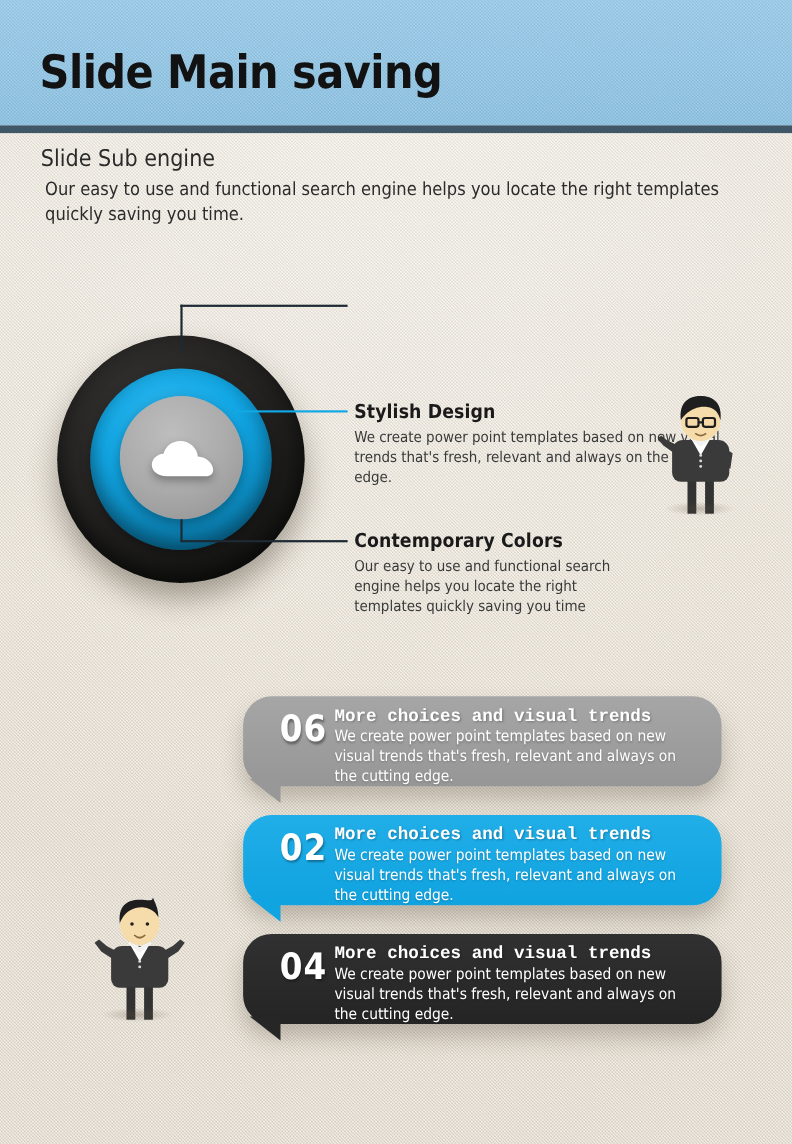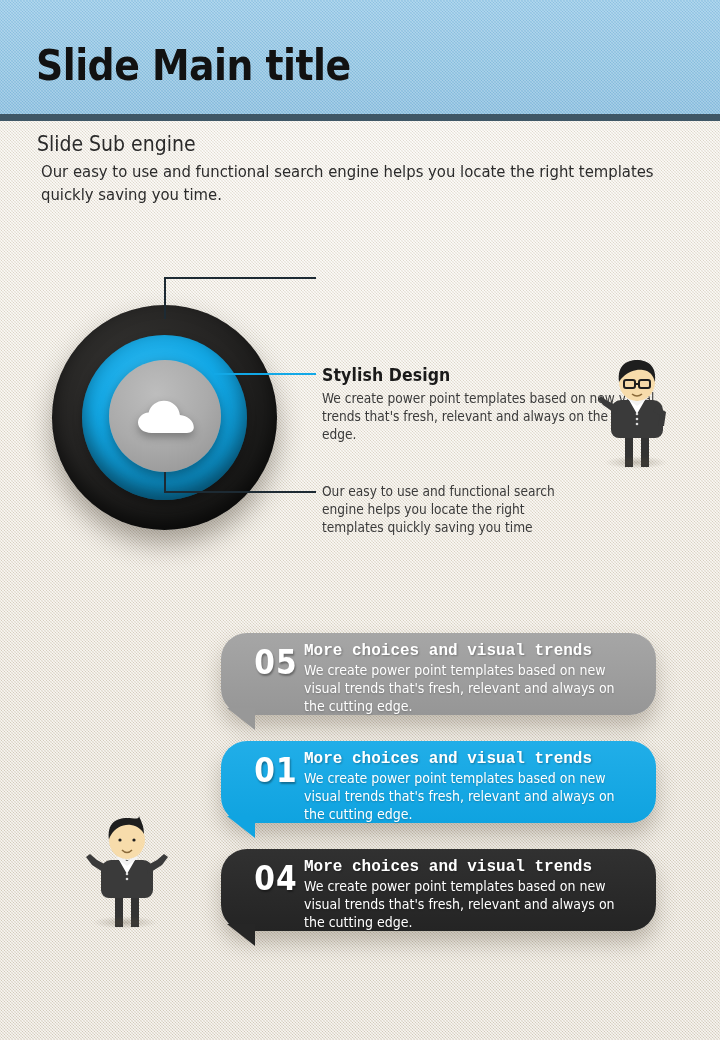--- a/index.html
+++ b/index.html
@@ -200,21 +200,21 @@
     background: radial-gradient(ellipse, rgba(90,78,58,.30), rgba(90,78,58,0) 70%);
   }
 </style>
 </head>
 <body>
 
 <div class="slide">
 
   <div class="header-band"></div>
   <div class="header-rule"></div>
-  <div class="main-title">Slide Main title</div>
+  <div class="main-title">Slide Main saving</div>
 
   <div class="sub-title">Slide Sub engine</div>
   <div class="sub-desc">Our easy to use and functional search engine helps you locate the right  templates quickly saving you time.</div>
 
   <div class="circle-wrap">
     <div class="ring-outer"></div>
     <div class="ring-mid"></div>
     <div class="ring-inner"></div>
     <svg class="cloud-icon" viewBox="0 0 58 34">
       <path d="M14.5 33 C6.5 33 1 28.4 1 22.6 C1 17.2 5.6 12.9 11.6 12.5 C13.3 5.6 19.6 0.8 27 0.8 C35.4 0.8 42.3 7.1 42.9 15.1 C50.5 15.5 56.8 21.4 56.8 27.3 C56.8 30.6 54.4 33 49.9 33 Z" fill="#FFFFFF"></path>
@@ -225,20 +225,21 @@
   <div class="conn conn-h" style="left:164px; top:277px; width:152px;"></div>
   <div class="conn conn-h cyan" style="left:214px; top:373px; width:102px;"></div>
   <div class="conn conn-v" style="left:164px; top:472px; height:20px;"></div>
   <div class="conn conn-h" style="left:164px; top:491px; width:152px;"></div>
 
   <div class="feature" style="left:322px; top:365px;">
     <h3>Stylish Design</h3>
     <p>We create power point templates based on new visual trends that's fresh, relevant and always on the cutting edge.</p>
   </div>
   <div class="feature" style="left:322px; top:482px; width:260px;">
+    <h3>Contemporary Colors</h3>
     <p>Our easy to use and functional search engine helps you locate the right templates quickly saving you time</p>
   </div>
 
   <div class="character" style="left:596px; top:356px; width:84px; height:112px;">
     <div class="char-shadow" style="left:8px; top:100px; width:64px; height:13px;"></div>
     <svg width="84" height="112" viewBox="0 0 84 112">
 
       <rect x="29" y="80" width="8" height="31" fill="#333333"></rect>
       <rect x="45" y="80" width="8" height="31" fill="#333333"></rect>
 
@@ -294,28 +295,28 @@
 
       <circle cx="38" cy="28" r="1.6" fill="#1E1E1E"></circle>
       <circle cx="52" cy="28" r="1.6" fill="#1E1E1E"></circle>
 
       <path d="M40 38 q5 5 10 0" stroke="#8A6A3A" stroke-width="1.6" fill="none"></path>
     </svg>
   </div>
 
   <div class="bubble b1">
     <div class="tail"></div>
-    <div class="num">05</div>
+    <div class="num">06</div>
     <div class="btitle">More choices and visual trends</div>
     <div class="bdesc">We create power point templates based on new visual trends that's fresh, relevant and always on the cutting edge.</div>
   </div>
 
   <div class="bubble b2">
     <div class="tail"></div>
-    <div class="num">01</div>
+    <div class="num">02</div>
     <div class="btitle">More choices and visual trends</div>
     <div class="bdesc">We create power point templates based on new visual trends that's fresh, relevant and always on the cutting edge.</div>
   </div>
 
   <div class="bubble b3">
     <div class="tail"></div>
     <div class="num">04</div>
     <div class="btitle">More choices and visual trends</div>
     <div class="bdesc">We create power point templates based on new visual trends that's fresh, relevant and always on the cutting edge.</div>
   </div>

